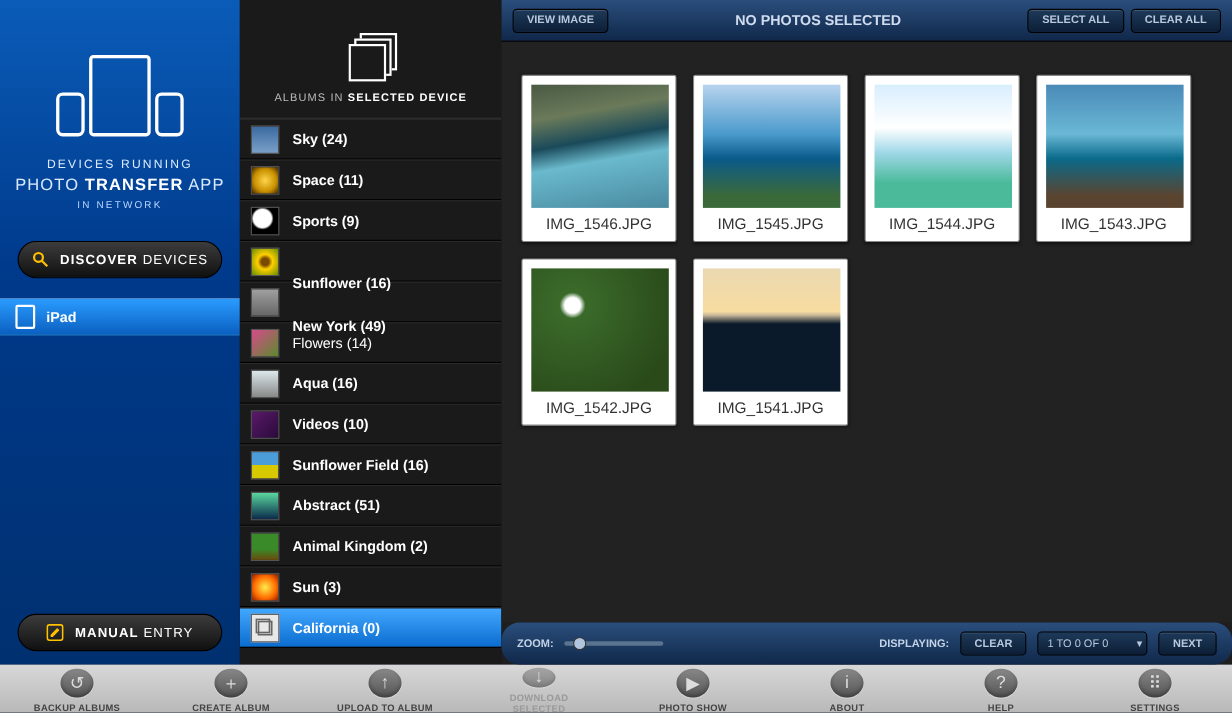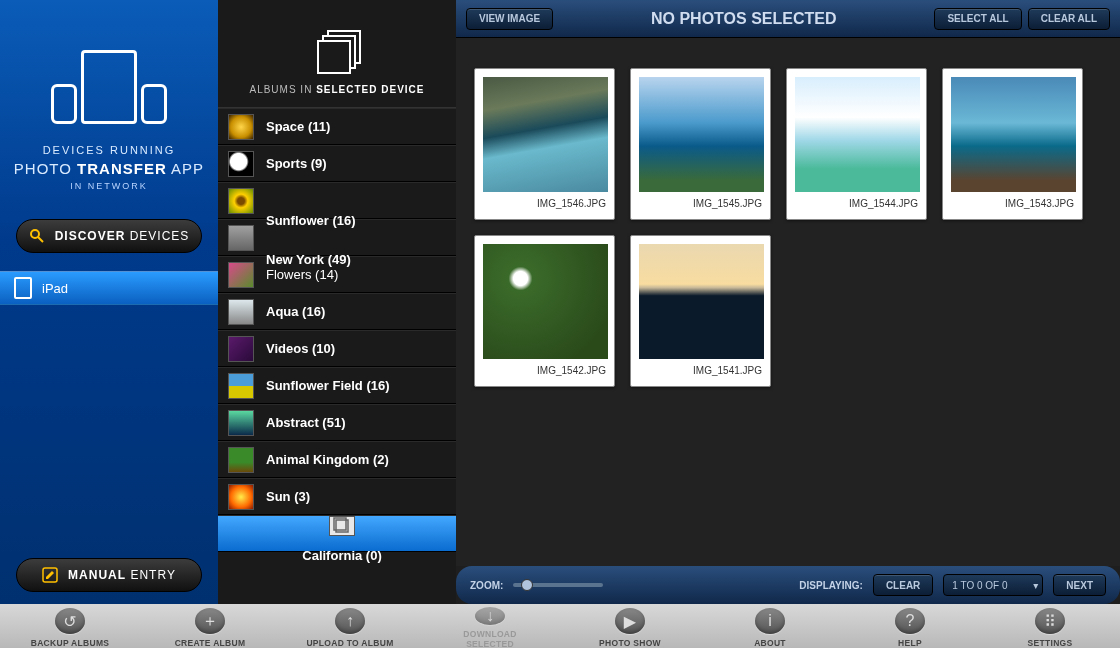--- a/index.html
+++ b/index.html
@@ -18,54 +18,54 @@
 .headline { text-align: center; margin-top: 20px; letter-spacing: 2px; font-size: 11px; color: #d9eaff; }
 .headline b { font-weight: 700; color: #fff; }
 .app-title { font-size: 15px; letter-spacing: 1px; margin-top: 4px; }
 .in-network { font-size: 9px; letter-spacing: 2px; margin-top: 4px; color: #b8d4ff; }
 
 .big-btn { width: 186px; height: 34px; border-radius: 17px; border: 1px solid #000; background: linear-gradient(#3c3c3c, #101010); display: flex; align-items: center; justify-content: center; gap: 10px; font-size: 12px; letter-spacing: 1px; cursor: pointer; }
 .big-btn.discover { margin-top: 28px; }
 .big-btn.manual { margin-top: auto; margin-bottom: 12px; }
 .big-btn .icon-box { width: 16px; height: 16px; display: flex; align-items: center; justify-content: center; }
 
-.device-row { width: 100%; height: 34px; margin-top: 18px; background: linear-gradient(#2a9bff, #0a60c0); display: flex; align-items: center; gap: 10px; padding-left: 14px; font-size: 13px; font-weight: normal; border-top: 1px solid rgba(255,255,255,0.3); border-bottom: 1px solid rgba(0,0,0,0.3); cursor: pointer; }
+.device-row { width: 100%; height: 34px; margin-top: 18px; background: linear-gradient(#2a9bff, #0a60c0); display: flex; align-items: center; gap: 10px; padding-left: 14px; font-size: 13px; font-weight: bold; border-top: 1px solid rgba(255,255,255,0.3); border-bottom: 1px solid rgba(0,0,0,0.3); cursor: pointer; }
 .device-icon { width: 18px; height: 22px; border: 2px solid #fff; border-radius: 2px; }
 
 
 .albums { width: 238px; background: #1a1a1a; display: flex; flex-direction: column; }
 .albums-head { text-align: center; padding: 30px 0 12px; }
 .stack-icon { width: 40px; height: 44px; position: relative; margin: 0 auto 10px; }
 .stack-icon div { position: absolute; border: 2px solid #fff; background: #1a1a1a; }
 .stack-icon .s1 { width: 34px; height: 34px; left: 10px; top: 0; }
 .stack-icon .s2 { width: 34px; height: 34px; left: 5px; top: 5px; }
 .stack-icon .s3 { width: 34px; height: 34px; left: 0; top: 10px; }
 .albums-head-label { font-size: 10px; letter-spacing: 1px; color: #bbb; }
 .albums-head-label b { color: #fff; }
 
 .album-list { flex: 1; overflow-y: scroll; border-top: 1px solid #333; }
 .album-list::-webkit-scrollbar { width: 14px; background: #d0d0d0; }
 .album-list::-webkit-scrollbar-thumb { background: #888; border: 1px solid #666; }
 .album-list::-webkit-scrollbar-button { height: 14px; background: #bbb; border: 1px solid #888; }
 
 .album-item { height: 37px; display: flex; align-items: center; gap: 12px; padding-left: 10px; border-bottom: 1px solid #000; border-top: 1px solid #2a2a2a; font-size: 13px; cursor: pointer; }
-.album-item.selected { background: linear-gradient(#43a8ff, #0a6ccf); flex-direction: column; }
+.album-item.selected { background: linear-gradient(#43a8ff, #0a6ccf); }
 .album-thumb { width: 26px; height: 26px; border: 1px solid #555; }
 .album-thumb.icon { display: flex; align-items: center; justify-content: center; }
 
 
 .main { flex: 1; display: flex; flex-direction: column; background: #1e1e1e; }
 .toolbar-top { height: 38px; background: linear-gradient(#2a4e7c, #10284a); display: flex; align-items: center; padding: 0 10px; gap: 6px; border-bottom: 1px solid #000; }
 .tb-btn { height: 22px; padding: 0 12px; font-size: 10px; font-weight: bold; color: #b8c8dd; background: linear-gradient(#1e3a5a, #0c1e36); border: 1px solid #000; border-radius: 4px; cursor: pointer; display: flex; align-items: center; box-shadow: inset 0 1px 0 rgba(255,255,255,0.15); }
-.tb-status { flex: 1; text-align: center; font-size: 16px; font-weight: bold; color: #d0dcef; }
+.tb-status { flex: 1; text-align: center; font-size: 13px; font-weight: bold; color: #d0dcef; }
 
 .gallery { flex: 1; background: #222; padding: 30px 18px; display: flex; flex-wrap: wrap; gap: 15px; align-content: flex-start; overflow: auto; }
 .thumb-card { width: 141px; height: 152px; background: #fff; border-radius: 2px; border: 1px solid #888; padding: 8px; display: flex; flex-direction: column; gap: 6px; cursor: pointer; box-shadow: 0 1px 3px rgba(0,0,0,0.5); }
 .thumb-img { width: 125px; height: 115px; }
-.thumb-label { font-size: 10px; color: #333; text-align: right; }
+.thumb-label { font-size: 14px; color: #333; text-align: center; }
 
 .toolbar-bot { height: 38px; background: linear-gradient(#2a4e7c, #10284a); display: flex; align-items: center; padding: 0 14px; gap: 10px; font-size: 10px; color: #c3d2e6; border-radius: 16px; }
 .zoom-track { width: 90px; height: 4px; background: #5a738f; border-radius: 2px; position: relative; }
 .zoom-thumb { width: 12px; height: 12px; background: #b0c4de; border-radius: 50%; position: absolute; top: -4px; left: 8px; border: 1px solid #333; }
 .spacer { flex: 1; }
 .page-sel { height: 22px; background: linear-gradient(#1e3a5a, #0c1e36); border: 1px solid #000; border-radius: 4px; color: #b8c8dd; font-size: 10px; padding: 0 18px 0 8px; display: flex; align-items: center; position: relative; min-width: 100px; cursor: pointer; }
 .page-sel::after { content: "▾"; position: absolute; right: 4px; font-size: 10px; }
 
 
 .foot-btn { width: 100px; display: flex; flex-direction: column; align-items: center; justify-content: center; gap: 4px; cursor: pointer; padding-top: 4px; }
@@ -125,20 +125,24 @@
           <div class="s1"></div>
           <div class="s2"></div>
           <div class="s3"></div>
         </div>
       <div class="albums-head-label">
         <span>ALBUMS IN </span><b>SELECTED DEVICE</b>
       </div>
     </div>
     <div class="album-list" id="album-list">
         <div class="album-item">
+          <div class="album-thumb" style="background: linear-gradient(rgb(59, 106, 160), rgb(122, 160, 200));"></div>
+          <span style="font-weight: bold;">Sky (24)</span>
+        </div>
+        <div class="album-item">
           <div class="album-thumb" style="background: radial-gradient(circle, rgb(255, 213, 74), rgb(200, 143, 0) 60%, rgb(58, 34, 0));"></div>
           <span style="font-weight: bold;">Space (11)</span>
         </div>
         <div class="album-item">
           <div class="album-thumb" style="background: radial-gradient(circle at 40% 40%, rgb(255, 255, 255) 40%, rgb(0, 0, 0) 50%);"></div>
           <span style="font-weight: bold;">Sports (9)</span>
         </div>
         <div class="album-item">
           <div class="album-thumb" style="background: radial-gradient(circle, rgb(122, 74, 0) 20%, rgb(255, 208, 0) 40%, rgb(100, 139, 0));"></div>
           <span style="font-weight: bold; margin-top: 40px;">Sunflower (16)</span>

